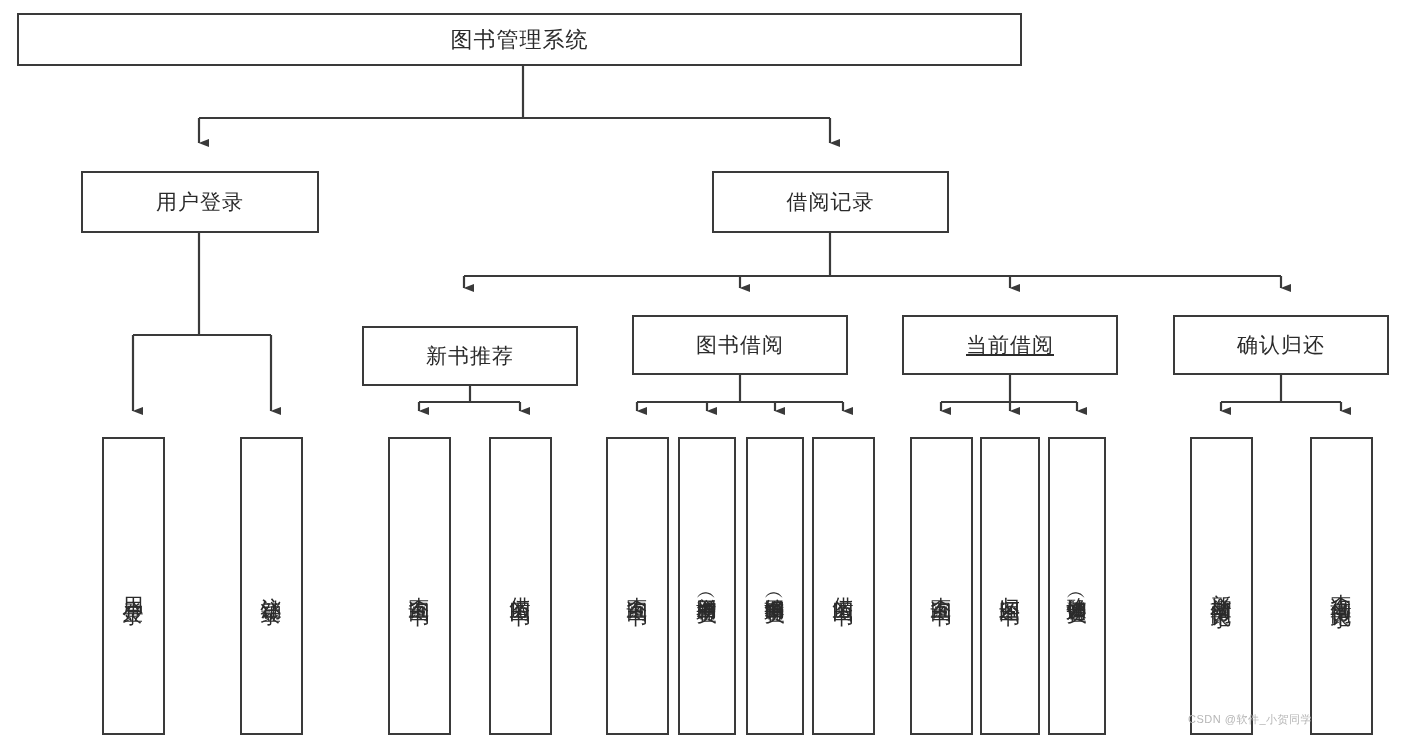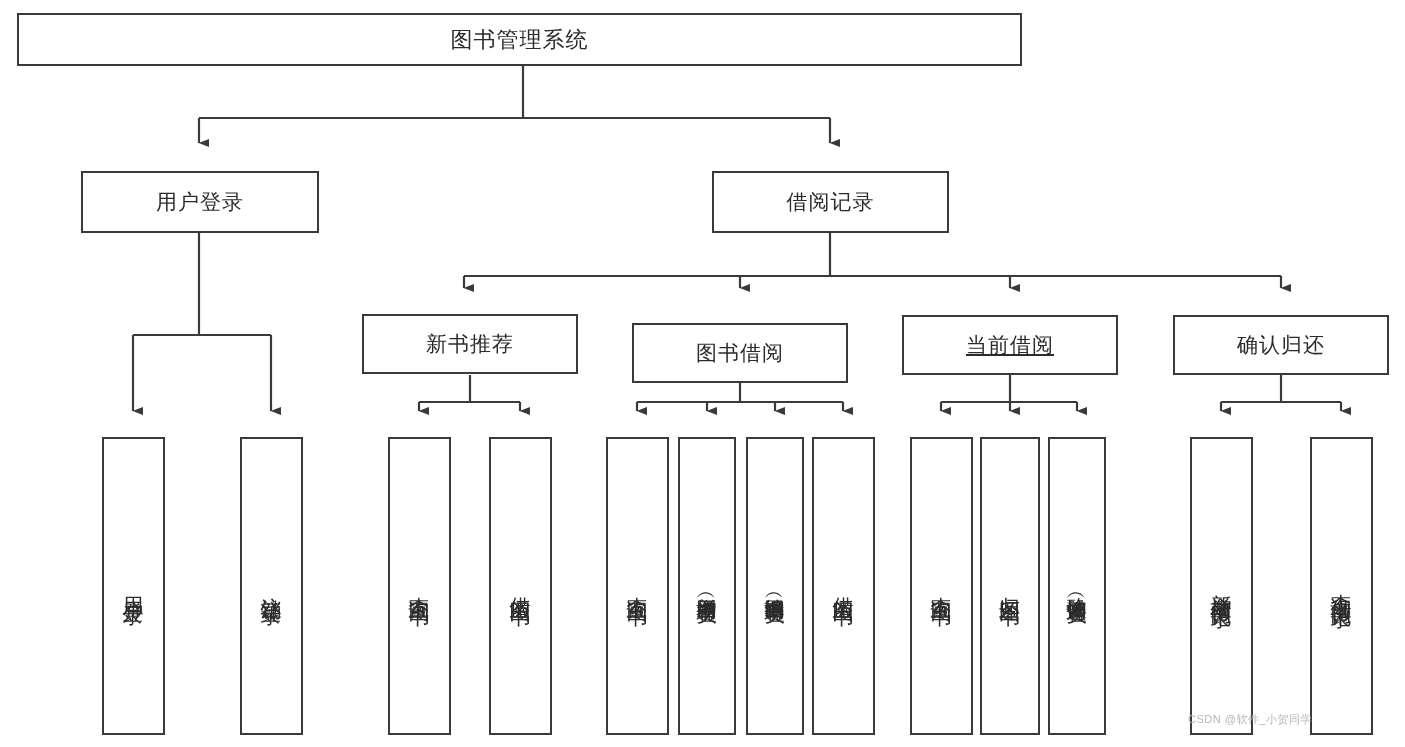--- a/index.html
+++ b/index.html
@@ -122,22 +122,22 @@
       <path d="M1221,402 L1221,411" marker-end="url(#arrowhead)"></path>
       <path d="M1341,402 L1341,411" marker-end="url(#arrowhead)"></path>
     </g>
   </svg>
 
   <div class="node node-h node-root" style="left:17px; top:13px; width:1005px; height:53px;">图书管理系统</div>
 
   <div class="node node-h" style="left:81px; top:171px; width:238px; height:62px;">用户登录</div>
   <div class="node node-h" style="left:712px; top:171px; width:237px; height:62px;">借阅记录</div>
 
-  <div class="node node-h" style="left:362px; top:314px; width:216px; height:60px;">新书推荐</div>
-  <div class="node node-h" style="left:632px; top:315px; width:216px; height:60px;margin-top:8px;">图书借阅</div>
+  <div class="node node-h" style="left:362px; top:326px; width:216px; height:60px;">新书推荐</div>
+  <div class="node node-h" style="left:632px; top:315px; width:216px; height:60px;">图书借阅</div>
   <div class="node node-h" style="left:902px; top:315px; width:216px; height:60px;text-decoration:underline;">当前借阅</div>
   <div class="node node-h" style="left:1173px; top:315px; width:216px; height:60px;">确认归还</div>
 
   <div class="node node-v" style="left:102px; top:437px; width:63px; height:298px;">用户登录</div>
   <div class="node node-v" style="left:240px; top:437px; width:63px; height:298px;">注销登录</div>
 
   <div class="node node-v" style="left:388px; top:437px; width:63px; height:298px;">查询图书</div>
   <div class="node node-v" style="left:489px; top:437px; width:63px; height:298px;">借阅图书</div>
 
   <div class="node node-v" style="left:606px; top:437px; width:63px; height:298px;">查询图书</div>

